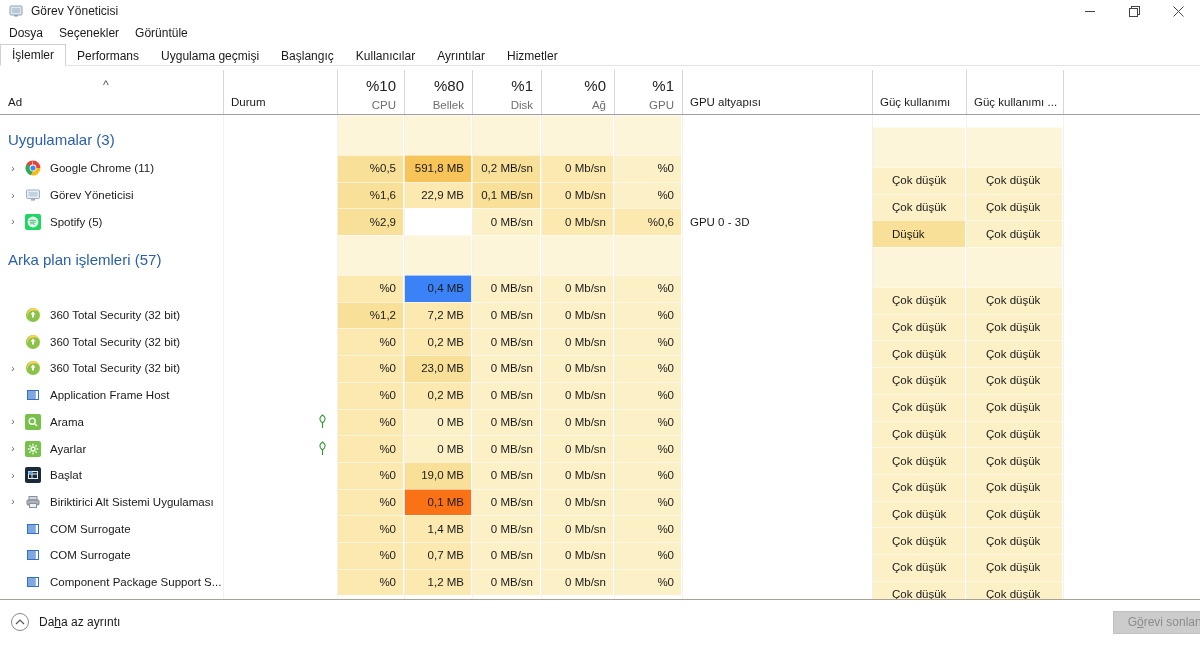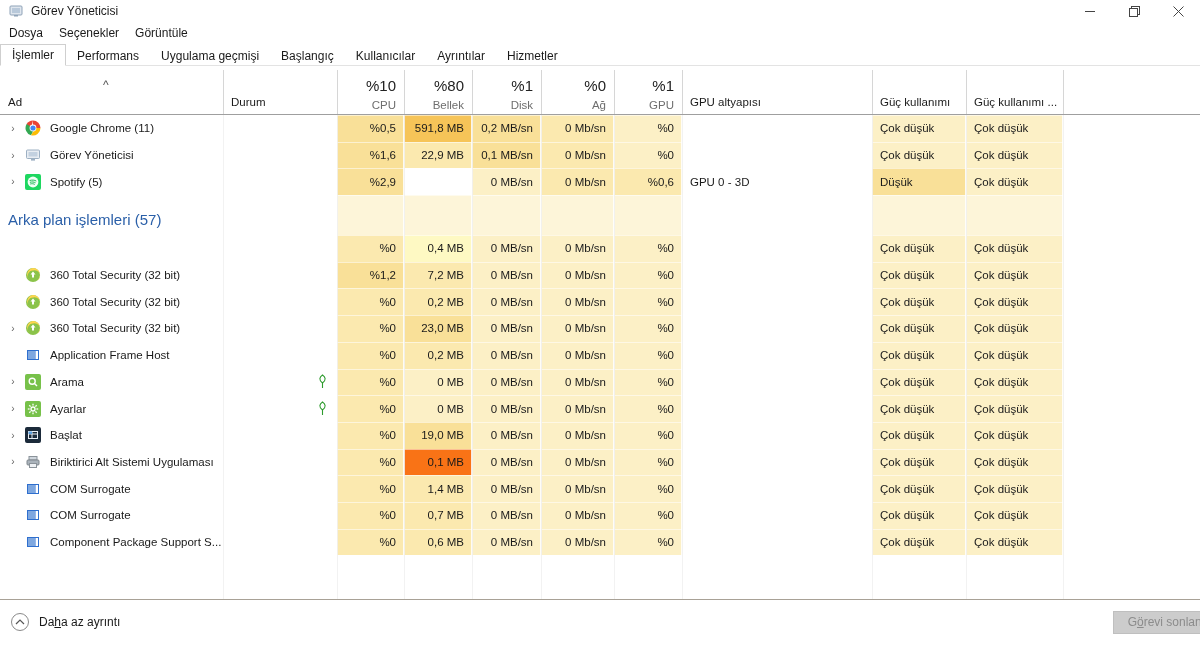--- a/index.html
+++ b/index.html
@@ -33,21 +33,21 @@
   .hsep { position:absolute; top:4px; bottom:0; width:1px; background:#d6d6d6; }
 
   
   .tbody { position:absolute; top:115px; left:0; width:1200px; height:484px; background:#fff; overflow:hidden; }
   .table-bottom-line { position:absolute; top:599px; left:0; width:1200px; height:1px; background:#a8a196; }
   .row { position:relative; width:1200px; }
   .row.proc { height:26.7px; }
   .row.sec  { height:40px; }
   .cell { position:absolute; top:0; height:100%; display:flex; align-items:center; font-size:11.5px; }
   .heat { justify-content:flex-end; padding-right:8px; box-shadow: inset 1px 0 0 rgba(255,255,255,.85), inset -1px 0 0 rgba(255,255,255,.85), inset 0 1px 0 rgba(255,255,255,.55); }
-  .powcell { justify-content:flex-start; padding-left:8px; }
+  .powcell { justify-content:flex-start; padding-left:20px;margin-top:12px; }
   .name-cell { left:0; width:223px; }
   .chev { width:10px; margin-left:8px; color:#666; font-size:10px; flex:none; text-align:center; }
   .no-chev { width:10px; margin-left:8px; flex:none; }
   .picon { width:16px; height:16px; margin-left:7px; margin-right:9px; flex:none; position:relative; }
   .pname { white-space:nowrap; overflow:hidden; }
   .sec-label { position:absolute; left:8px; bottom:7px; font-size:15px; color:#2a5fa8; white-space:nowrap; }
   .status-cell { left:223px; width:114px; justify-content:flex-end; padding-right:9px; }
   .bsep { position:absolute; top:0; bottom:1px; width:1px; background:rgba(0,0,0,0.05); }
 
   
@@ -146,20 +146,30 @@
   <div class="hsep" style="left:472px;"></div>
   <div class="hsep" style="left:541px;"></div>
   <div class="hsep" style="left:614px;"></div>
   <div class="hsep" style="left:682px;"></div>
   <div class="hsep" style="left:872px;"></div>
   <div class="hsep" style="left:966px;"></div>
   <div class="hsep" style="left:1063px;"></div>
 </div>
 
 <div class="tbody" id="rows">
+    <div class="row sec">
+      <span class="sec-label">Uygulamalar (3)</span>
+      <div class="cell heat" style="left:337px;width:67px;background:#fdf5d9;"></div>
+      <div class="cell heat" style="left:404px;width:68px;background:#fdf5d9;"></div>
+      <div class="cell heat" style="left:472px;width:69px;background:#fdf5d9;"></div>
+      <div class="cell heat" style="left:541px;width:73px;background:#fdf5d9;"></div>
+      <div class="cell heat" style="left:614px;width:68px;background:#fdf5d9;"></div>
+      <div class="cell heat powcell" style="left:872px;width:94px;background:#fdf5d9;"></div>
+      <div class="cell heat powcell" style="left:966px;width:97px;background:#fdf5d9;"></div>
+    </div>
     <div class="row proc">
       <div class="cell name-cell">
         <span class="chev">›</span>
         <span class="picon">
           <svg width="16" height="16" viewBox="0 0 16 16">
             <circle cx="8" cy="8" r="7.5" fill="#fff"></circle>
             <path d="M8 .5A7.5 7.5 0 0 1 15.5 8H8z" fill="#ea4335"></path>
             <path d="M8 .5A7.5 7.5 0 0 0 1.6 4.1L5.5 11z" fill="#ea4335"></path>
             <path d="M1.6 4.1A7.5 7.5 0 0 0 6 15.2L9.5 9z" fill="#34a853"></path>
             <path d="M15.5 8A7.5 7.5 0 0 1 6 15.2L10.4 8z" fill="#fbbc05"></path>
@@ -261,21 +271,21 @@
       <div class="cell heat" style="left:541px;width:73px;background:#fdf5d9;"></div>
       <div class="cell heat" style="left:614px;width:68px;background:#fdf5d9;"></div>
       <div class="cell heat powcell" style="left:872px;width:94px;background:#fdf5d9;"></div>
       <div class="cell heat powcell" style="left:966px;width:97px;background:#fdf5d9;"></div>
     </div>
     <div class="row proc">
       <div class="cell status-cell"></div>
       <div class="cell heat" style="left:337px;width:67px;background:#fbe9af;">
         <span>%0</span>
       </div>
-      <div class="cell heat" style="left:404px;width:68px;background:#fef9c3;">
+      <div class="cell heat" style="left:404px;width:68px;background:#3b82f6;">
         <span>0,4 MB</span>
       </div>
       <div class="cell heat" style="left:472px;width:69px;background:#fcf0c6;">
         <span>0 MB/sn</span>
       </div>
       <div class="cell heat" style="left:541px;width:73px;background:#fcf0c6;">
         <span>0 Mb/sn</span>
       </div>
       <div class="cell heat" style="left:614px;width:68px;background:#fcf0c6;">
         <span>%0</span>
@@ -639,21 +649,21 @@
             <rect x="10.5" y="4" width="2.5" height="8" fill="#fff"></rect>
           </svg>
         </span>
         <span class="pname">Component Package Support S...</span>
       </div>
       <div class="cell status-cell"></div>
       <div class="cell heat" style="left:337px;width:67px;background:#fbe9af;">
         <span>%0</span>
       </div>
       <div class="cell heat" style="left:404px;width:68px;background:#fbe9af;">
-        <span>0,6 MB</span>
+        <span>1,2 MB</span>
       </div>
       <div class="cell heat" style="left:472px;width:69px;background:#fcf0c6;">
         <span>0 MB/sn</span>
       </div>
       <div class="cell heat" style="left:541px;width:73px;background:#fcf0c6;">
         <span>0 Mb/sn</span>
       </div>
       <div class="cell heat" style="left:614px;width:68px;background:#fcf0c6;">
         <span>%0</span>
       </div>

